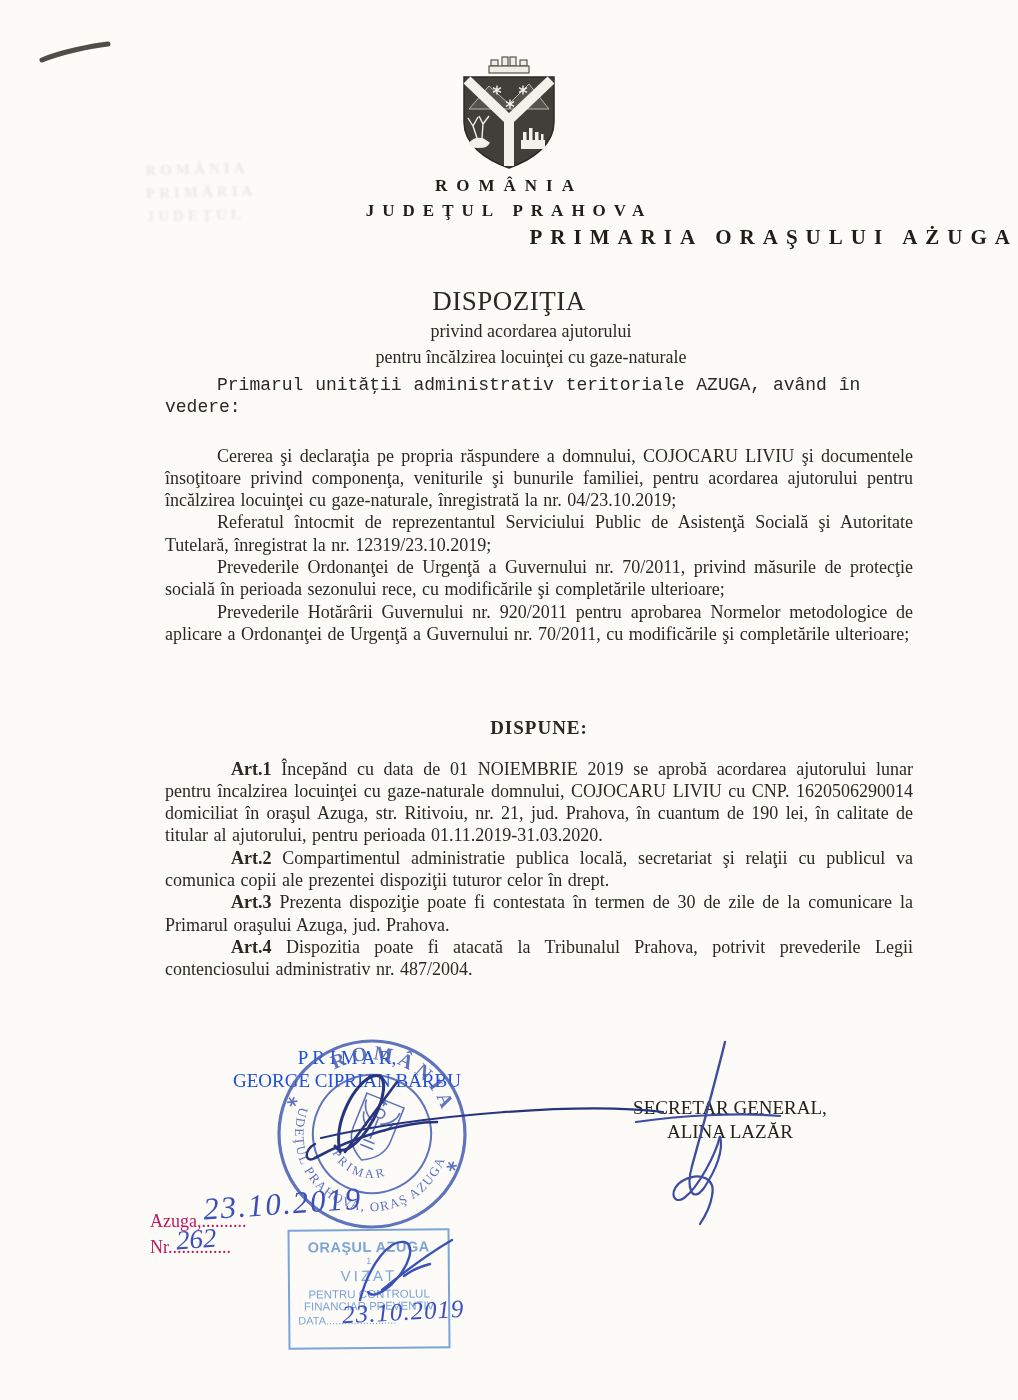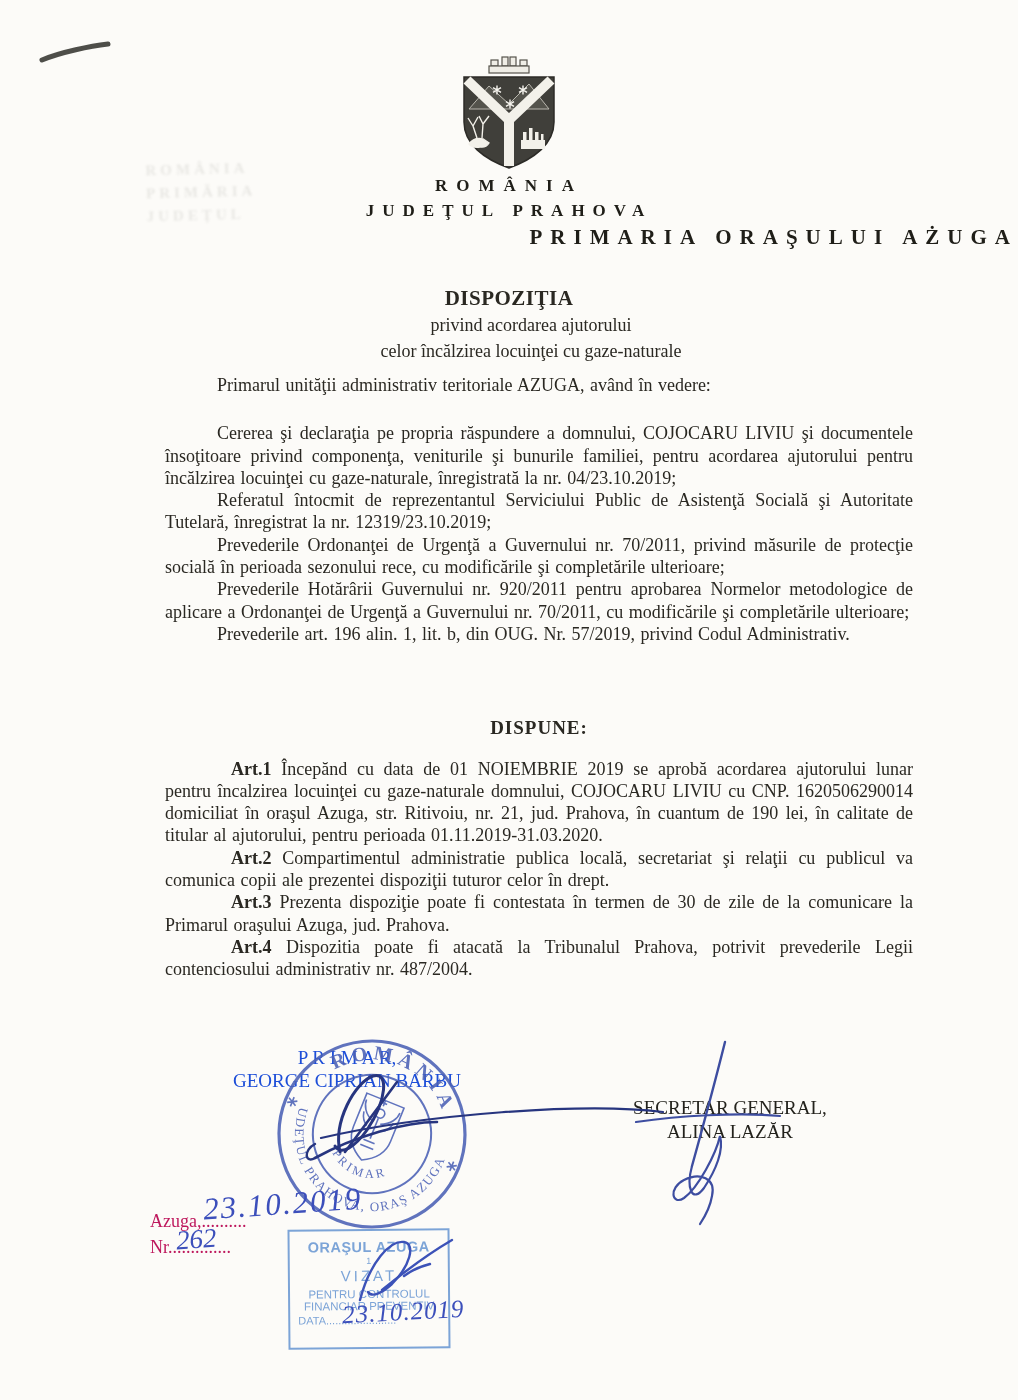--- a/index.html
+++ b/index.html
@@ -6,26 +6,26 @@
   body{width:1018px;height:1400px;background:#e9e9e6;}
   .page{position:relative;width:1018px;height:1400px;background:#fcfbf8;overflow:hidden;
         font-family:"Liberation Serif",serif;color:#2a2822;}
   
   .hdr{position:absolute;top:176px;left:0;width:100%;text-align:center;font-weight:bold;color:#1f1e18;}
   .hdr .country{font-size:17px;letter-spacing:9px;}
   .hdr .county{font-size:17px;letter-spacing:8px;margin-top:5px;}
   .hdr .city{font-size:21px;letter-spacing:8px;margin-top:4px;text-align:right;}
   
   .title{position:absolute;top:286px;left:0;width:100%;text-align:center;}
-  .title .main{font-size:21px;font-weight:bold;letter-spacing:.5px;}
+  .title .main{font-size:27px;font-weight:normal;letter-spacing:.5px;}
   .title .sub{font-size:18px;line-height:23px;margin-top:3px;padding-left:44px;}
   
   .main-text{position:absolute;top:374px;left:165px;width:748px;font-size:18px;line-height:22.3px;}
   .main-text p{margin:0;text-indent:52px;text-align:justify;word-spacing:1px;}
-  p.intro{margin-bottom:26px;text-align:left;}
+  p.intro{margin-bottom:26px;text-align:left;font-family:Liberation Mono, monospace;}
   p.dispune{text-indent:0;text-align:center;font-weight:bold;font-size:19px;letter-spacing:1px;
             margin-top:72px;margin-bottom:18px;}
   .art-label{font-weight:bold;margin-left:14px;}
   
   .sig-primar{position:absolute;top:1046px;left:222px;width:250px;text-align:center;font-size:19px;line-height:23px;color:#1d4ed8;}
   .sig-secretar{position:absolute;top:1096px;left:600px;width:260px;text-align:center;font-size:19px;line-height:24px;color:#23221c;}
   
   .footer{position:absolute;top:1208px;left:150px;font-size:18px;line-height:26px;color:#be185d;}
   .hand{font-style:italic;color:#3c4fbb;font-family:"Liberation Serif",serif;position:absolute;white-space:nowrap;}
   .hand-date-main{top:1186px;left:203px;font-size:31px;letter-spacing:2px;transform:rotate(-4deg);}
@@ -94,30 +94,29 @@
 
   <div class="hdr">
     <div class="country">ROMÂNIA</div>
     <div class="county">JUDEŢUL PRAHOVA</div>
     <div class="city">PRIMARIA ORAŞULUI AŻUGA</div>
   </div>
 
   <div class="title">
     <div class="main">DISPOZIŢIA</div>
     <div class="sub">privind acordarea ajutorului</div>
-    <div class="sub">celor încălzirea locuinţei cu gaze-naturale</div>
+    <div class="sub">pentru încălzirea locuinţei cu gaze-naturale</div>
   </div>
 
   <div class="main-text">
     <p class="intro">Primarul unităţii administrativ teritoriale  AZUGA, având în vedere:</p>
     <p class="doc">Cererea şi declaraţia pe propria răspundere a  domnului,    COJOCARU LIVIU şi documentele însoţitoare privind componenţa, veniturile şi bunurile  familiei, pentru acordarea ajutorului pentru încălzirea locuinţei cu gaze-naturale, înregistrată la nr. 04/23.10.2019;</p>
     <p class="doc">Referatul întocmit de reprezentantul Serviciului   Public de Asistenţă Socială şi Autoritate Tutelară, înregistrat la nr. 12319/23.10.2019;</p>
     <p class="doc">Prevederile Ordonanţei de Urgenţă  a Guvernului nr. 70/2011, privind măsurile de protecţie socială în perioada sezonului rece, cu  modificările  şi completările ulterioare;</p>
     <p class="doc">Prevederile  Hotărârii  Guvernului  nr.  920/2011  pentru  aprobarea    Normelor metodologice de aplicare a Ordonanţei de Urgenţă a Guvernului  nr. 70/2011, cu  modificările şi completările ulterioare;</p>
-    <p class="doc">Prevederile  art.  196  alin.  1,  lit.  b,  din     OUG.  Nr.  57/2019,  privind  Codul Administrativ.</p>
     <p class="dispune">DISPUNE:</p>
     <p class="doc"><b class="art-label">Art.1</b><span> Începănd cu data de  01 NOIEMBRIE   2019 se aprobă acordarea ajutorului lunar pentru  încalzirea  locuinţei  cu  gaze-naturale  domnului,     COJOCARU  LIVIU  cu  CNP. 1620506290014 domiciliat în oraşul Azuga, str. Ritivoiu, nr. 21, jud. Prahova, în cuantum de 190 lei,  în calitate de titular al ajutorului, pentru perioada 01.11.2019-31.03.2020.</span></p>
     <p class="doc"><b class="art-label">Art.2</b><span> Compartimentul administratie publica locală, secretariat şi relaţii cu publicul va comunica copii ale prezentei dispoziţii tuturor celor în drept.</span></p>
     <p class="doc"><b class="art-label">Art.3</b><span> Prezenta dispoziţie poate fi contestata în termen de 30 de zile de la  comunicare la Primarul oraşului Azuga, jud. Prahova.</span></p>
     <p class="doc"><b class="art-label">Art.4</b><span> Dispozitia poate fi atacată la Tribunalul   Prahova, potrivit prevederile Legii contenciosului administrativ nr. 487/2004.</span></p>
   </div>
 
   <div class="sig-primar">
     <div>P R I M A R,</div>
     <div>GEORGE CIPRIAN BARBU</div>

